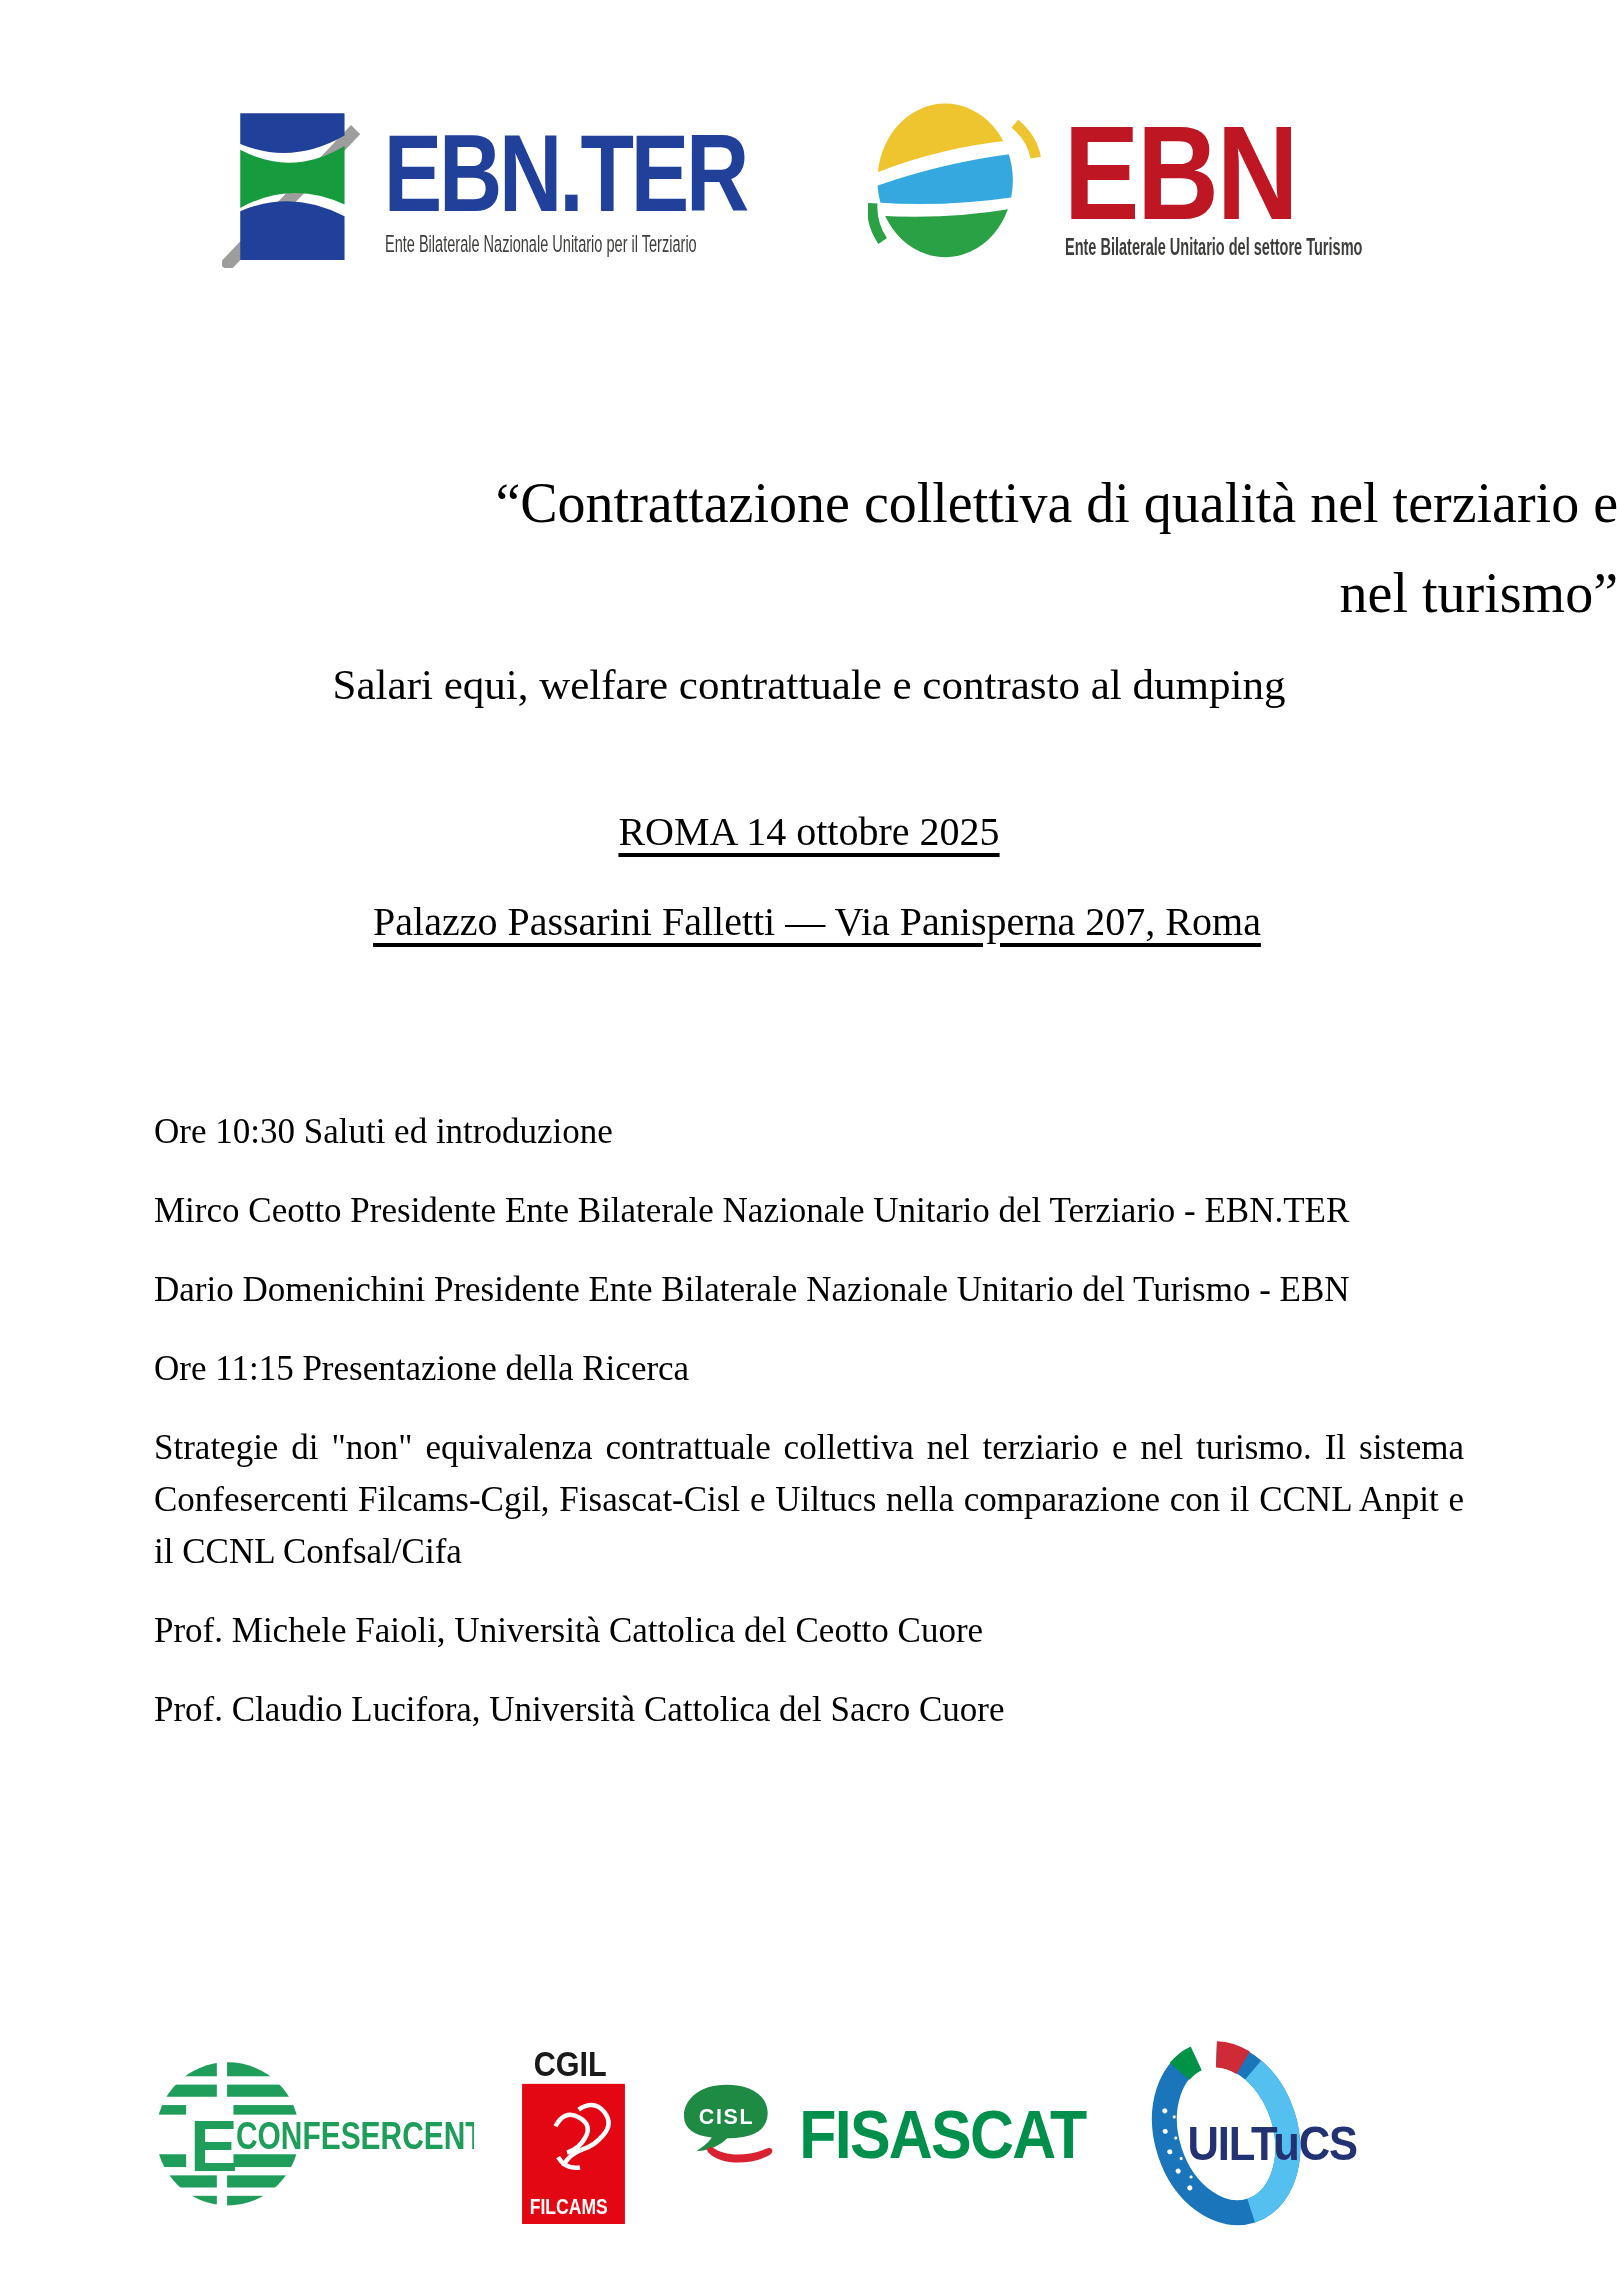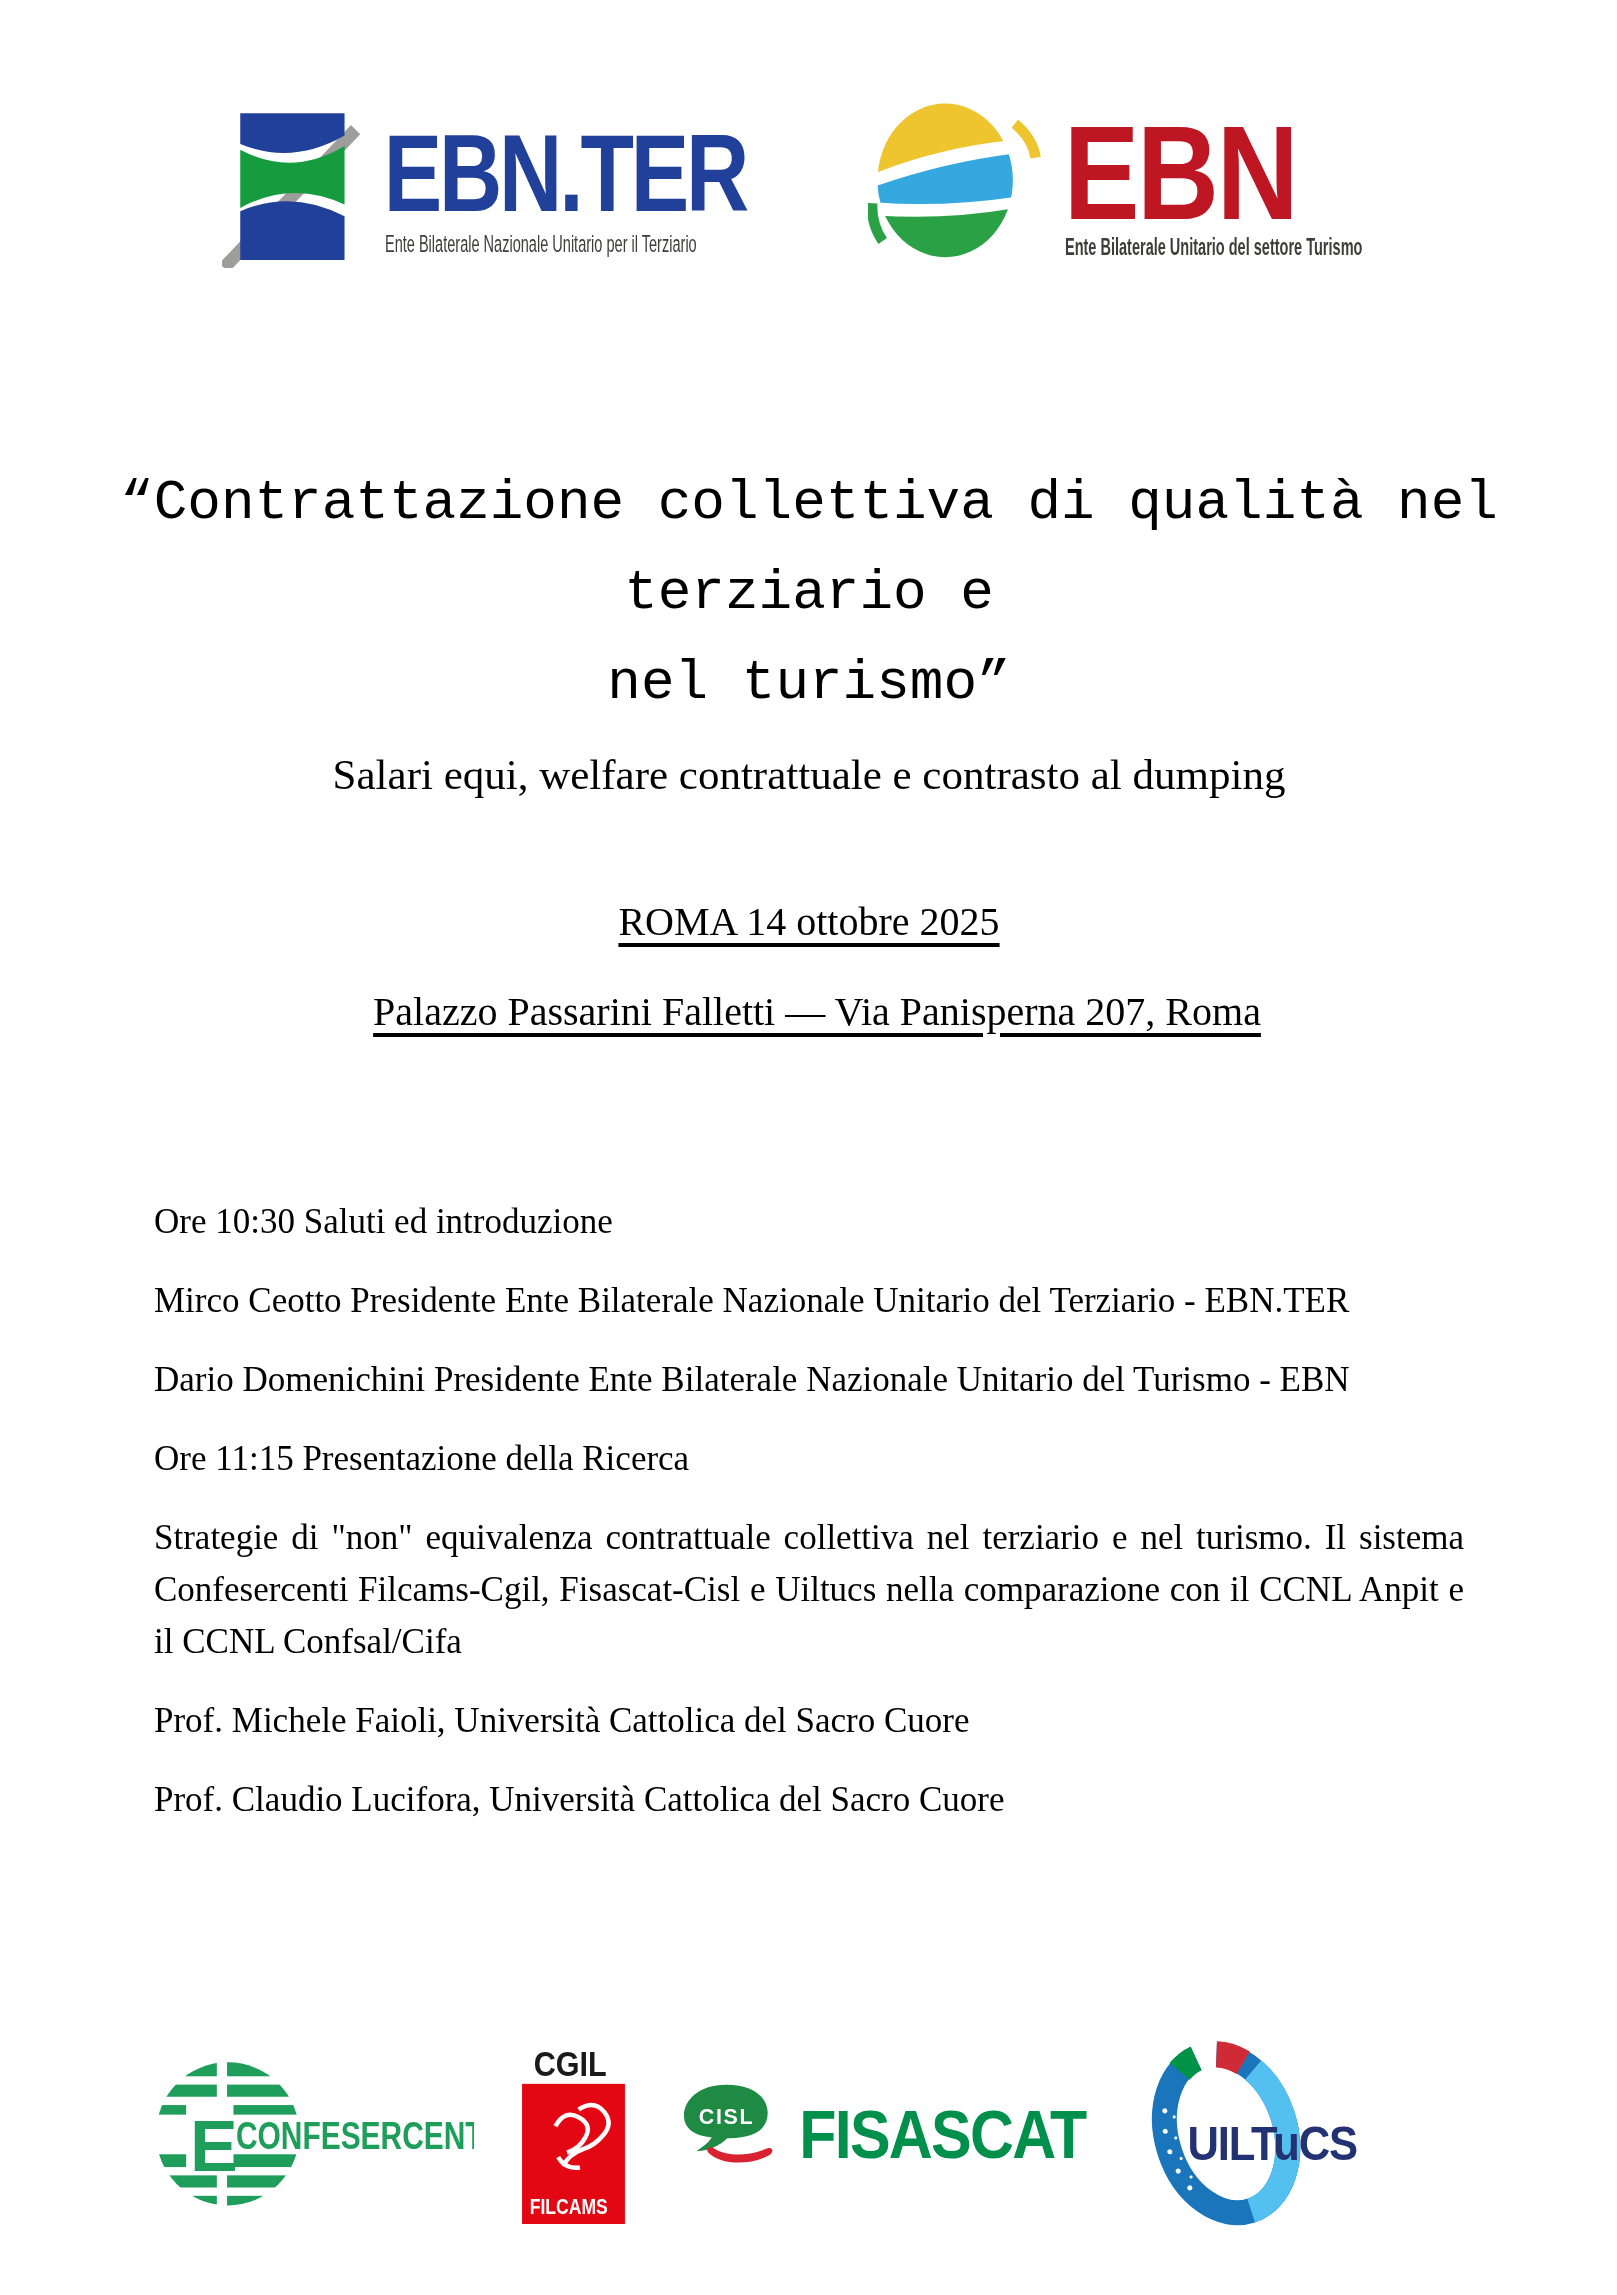--- a/index.html
+++ b/index.html
@@ -17,24 +17,23 @@
     display:flex;
     justify-content:space-between;
     padding:108px 222px 0 222px;
     align-items:flex-start;
   }
   .logo-ebn { margin-top:-9px; }
   svg text { font-family:"Liberation Sans", sans-serif; }
   
   .title {
     margin-top:188px;
-    text-align:center;
+    text-align:right;
     font-size:56px;
     line-height:90px;
-    font-family:Liberation Mono, monospace;
   }
   .subtitle {
     margin-top:17px;
     text-align:center;
     font-size:43px;
     line-height:59px;
   }
   .date-line {
     margin-top:88px;
     text-align:center;
@@ -128,21 +127,21 @@
   <div class="date-line">ROMA 14 ottobre 2025</div>
 
   <div class="venue-line">Palazzo Passarini Falletti — Via Panisperna 207, Roma</div>
 
   <div class="body-text">
     <p>Ore 10:30 Saluti ed introduzione</p>
     <p>Mirco Ceotto Presidente Ente Bilaterale Nazionale Unitario del Terziario - EBN.TER</p>
     <p>Dario Domenichini Presidente Ente Bilaterale Nazionale Unitario del Turismo - EBN</p>
     <p class="sp-lg">Ore 11:15 Presentazione della Ricerca</p>
     <p class="justified">Strategie di "non" equivalenza contrattuale collettiva nel terziario e nel turismo. Il sistema Confesercenti Filcams-Cgil, Fisascat-Cisl e Uiltucs nella comparazione con il CCNL Anpit e il CCNL Confsal/Cifa</p>
-    <p class="sp-md">Prof. Michele Faioli, Università Cattolica del Sacro Cuore</p>
+    <p class="sp-md">Prof. Michele Faioli, Università Cattolica del Ceotto Cuore</p>
     <p>Prof. Claudio Lucifora, Università Cattolica del Sacro Cuore</p>
   </div>
 
   <div class="footer-logos">
 
     <div class="flogo mr1">
       <svg width="320" height="163" viewBox="0 0 500 255">
         <circle cx="115" cy="128" r="112" fill="#1E9E5A"></circle>
         <rect x="0" y="38" width="500" height="13" fill="#ffffff"></rect>
         <rect x="0" y="70" width="500" height="13" fill="#ffffff"></rect>

